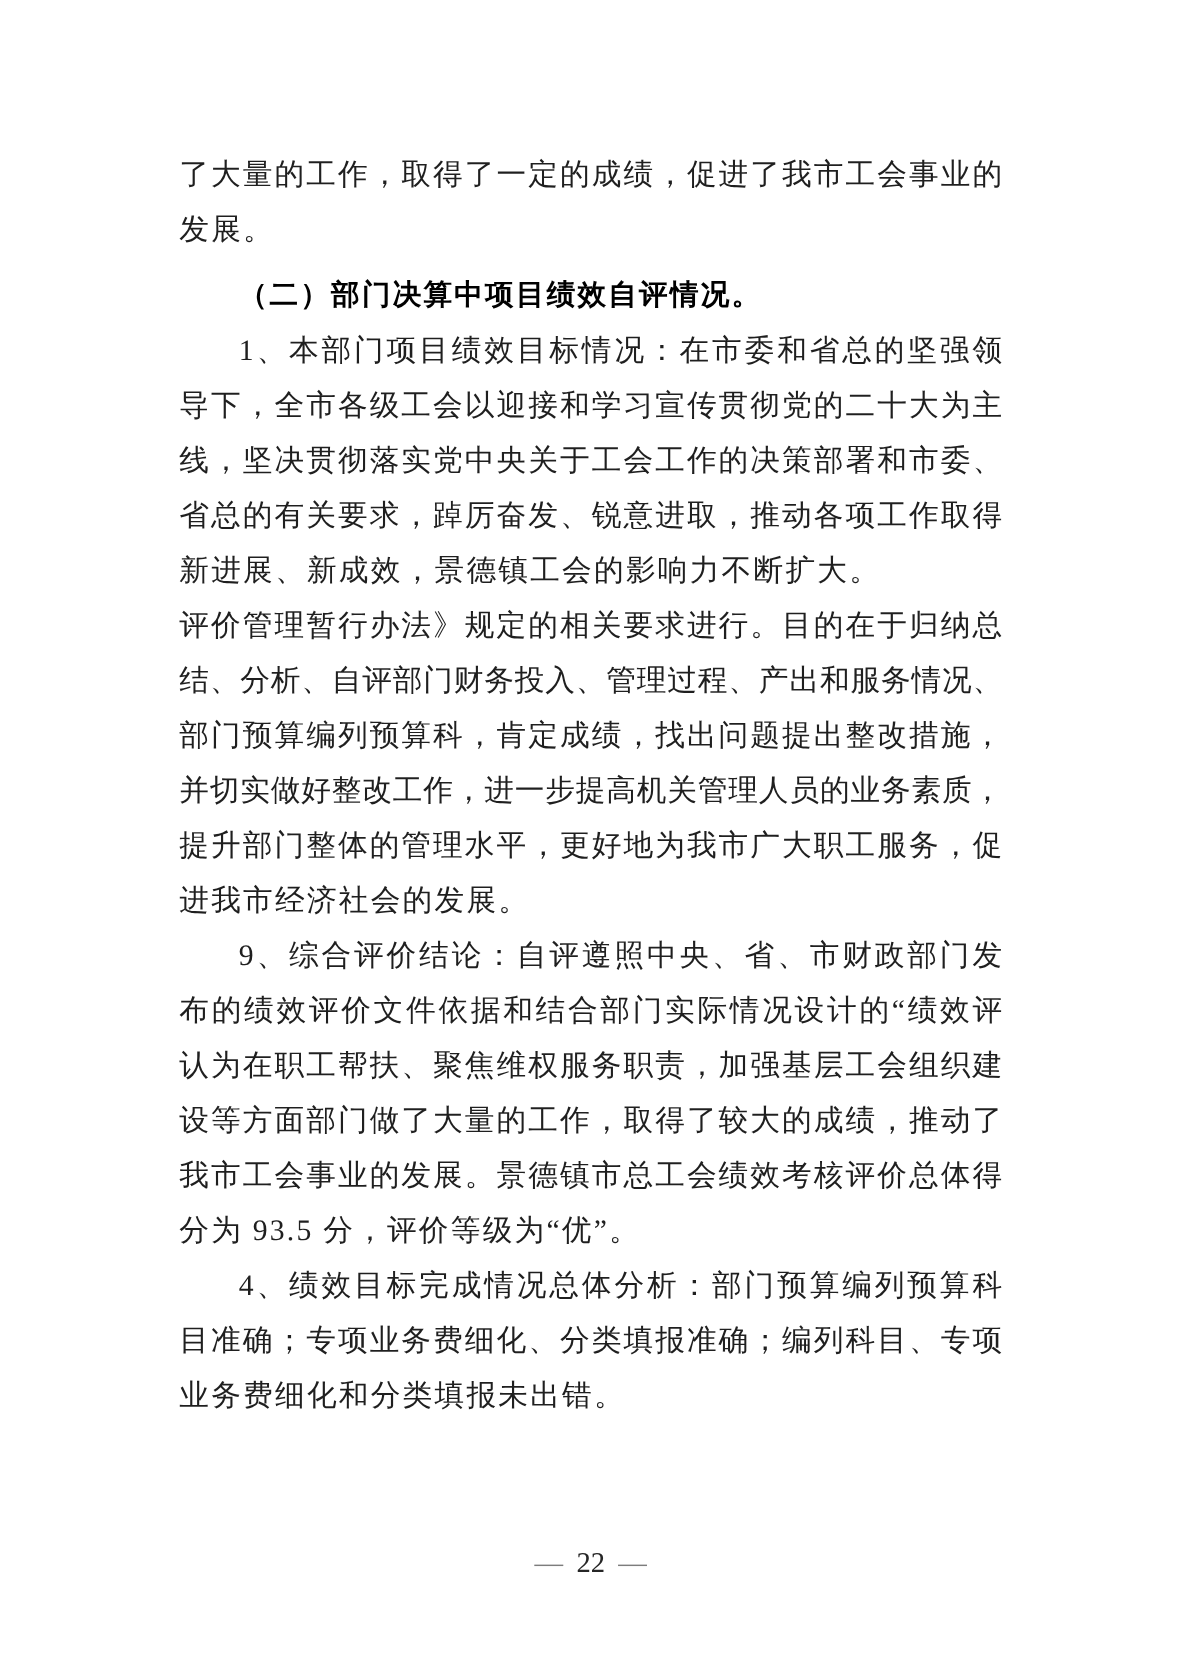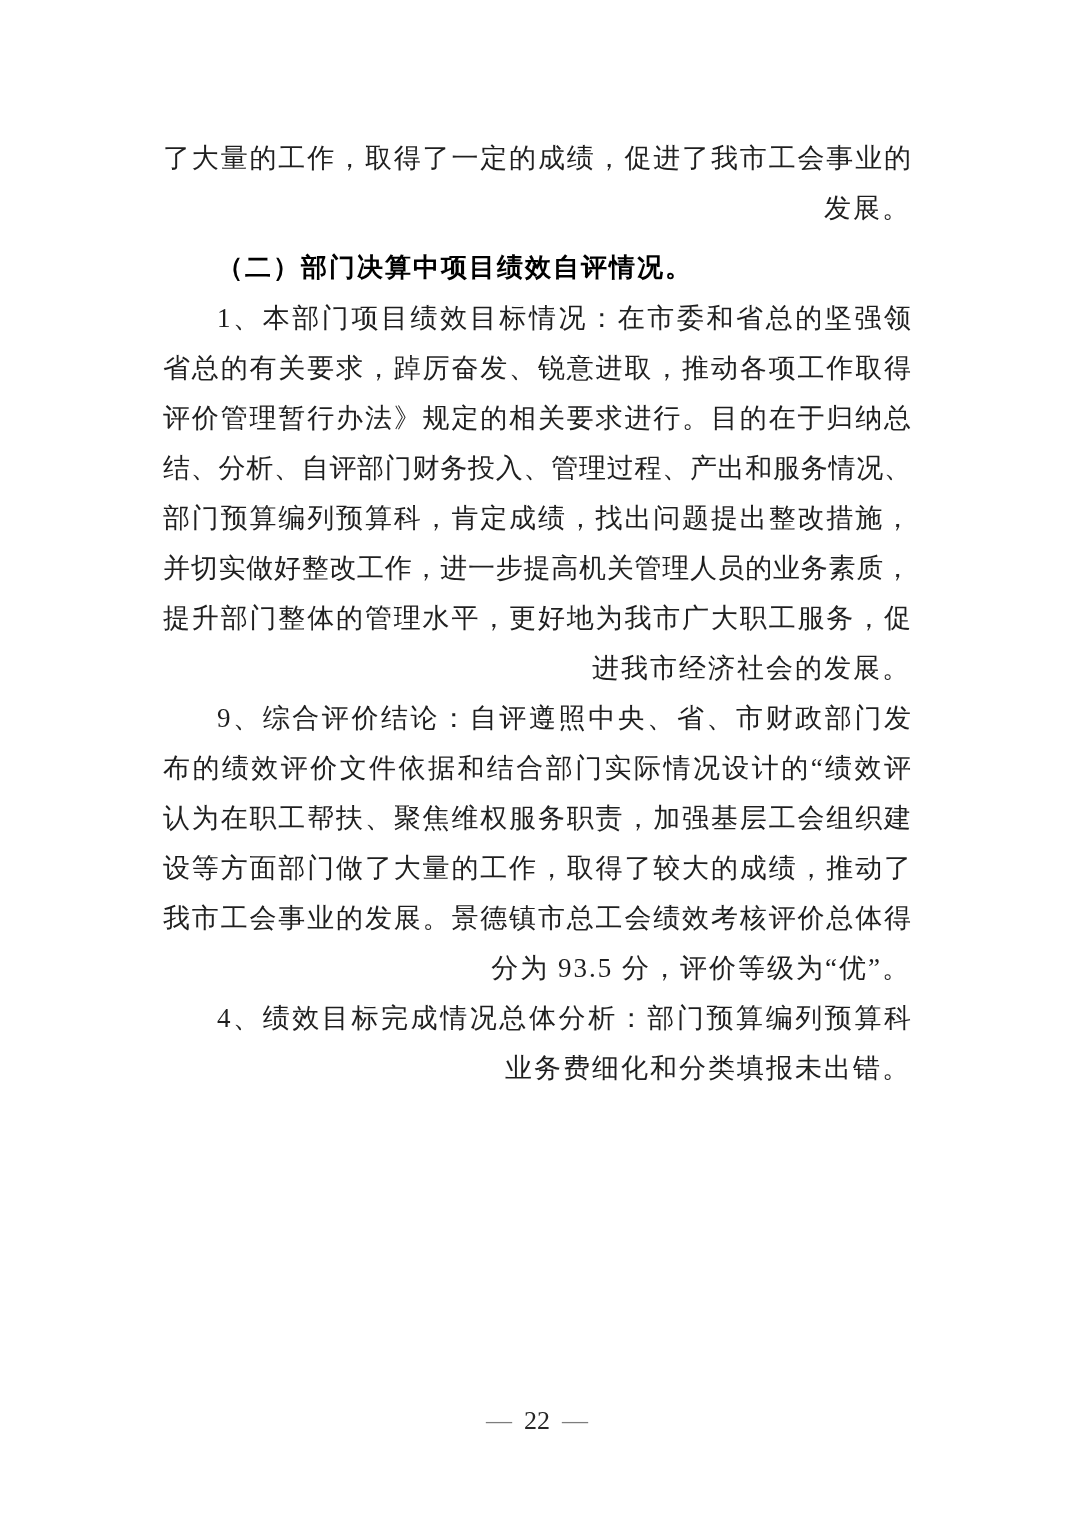--- a/index.html
+++ b/index.html
@@ -22,21 +22,20 @@
     left: 163px;
     top: 133px;
     width: 748px;
   }
   .ln {
     height: 50px;
     line-height: 50px;
     font-size: 27px;
     white-space: nowrap;
     color: #1f1f1f;
-    text-align: right;
   }
   .ln.just {
     white-space: normal;
     text-align: justify;
     text-align-last: justify;
     text-justify: inter-character;
   }
   .ln.last {
     letter-spacing: 2px;
   }
@@ -81,37 +80,41 @@
 
 <div class="page">
   <div class="text-column">
 
     <div class="ln just">了大量的工作，取得了一定的成绩，促进了我市工会事业的</div>
     <div class="ln last">发展。</div>
 
     <h2 class="heading">（二）部门决算中项目绩效自评情况。</h2>
 
     <div class="ln just indent">1、本部门项目绩效目标情况：在市委和省总的坚强领</div>
+    <div class="ln just">导下，全市各级工会以迎接和学习宣传贯彻党的二十大为主</div>
+    <div class="ln just">线，坚决贯彻落实党中央关于工会工作的决策部署和市委、</div>
     <div class="ln just">省总的有关要求，踔厉奋发、锐意进取，推动各项工作取得</div>
+    <div class="ln last">新进展、新成效，景德镇工会的影响力不断扩大。</div>
 
     <div class="ln just">评价管理暂行办法》规定的相关要求进行。目的在于归纳总</div>
     <div class="ln just">结、分析、自评部门财务投入、管理过程、产出和服务情况、</div>
     <div class="ln just">部门预算编列预算科，肯定成绩，找出问题提出整改措施，</div>
     <div class="ln just">并切实做好整改工作，进一步提高机关管理人员的业务素质，</div>
     <div class="ln just">提升部门整体的管理水平，更好地为我市广大职工服务，促</div>
     <div class="ln last">进我市经济社会的发展。</div>
 
     <div class="ln just indent">9、综合评价结论：自评遵照中央、省、市财政部门发</div>
     <div class="ln just">布的绩效评价文件依据和结合部门实际情况设计的“绩效评</div>
     <div class="ln just">认为在职工帮扶、聚焦维权服务职责，加强基层工会组织建</div>
     <div class="ln just">设等方面部门做了大量的工作，取得了较大的成绩，推动了</div>
     <div class="ln just">我市工会事业的发展。景德镇市总工会绩效考核评价总体得</div>
     <div class="ln last">分为 93.5 分，评价等级为“优”。</div>
 
     <div class="ln just indent">4、绩效目标完成情况总体分析：部门预算编列预算科</div>
+    <div class="ln just">目准确；专项业务费细化、分类填报准确；编列科目、专项</div>
     <div class="ln last">业务费细化和分类填报未出错。</div>
 
   </div>
 
   <div class="footer">
     <span class="dash">—</span>
     <span class="num">22</span>
     <span class="dash">—</span>
   </div>
 </div>

